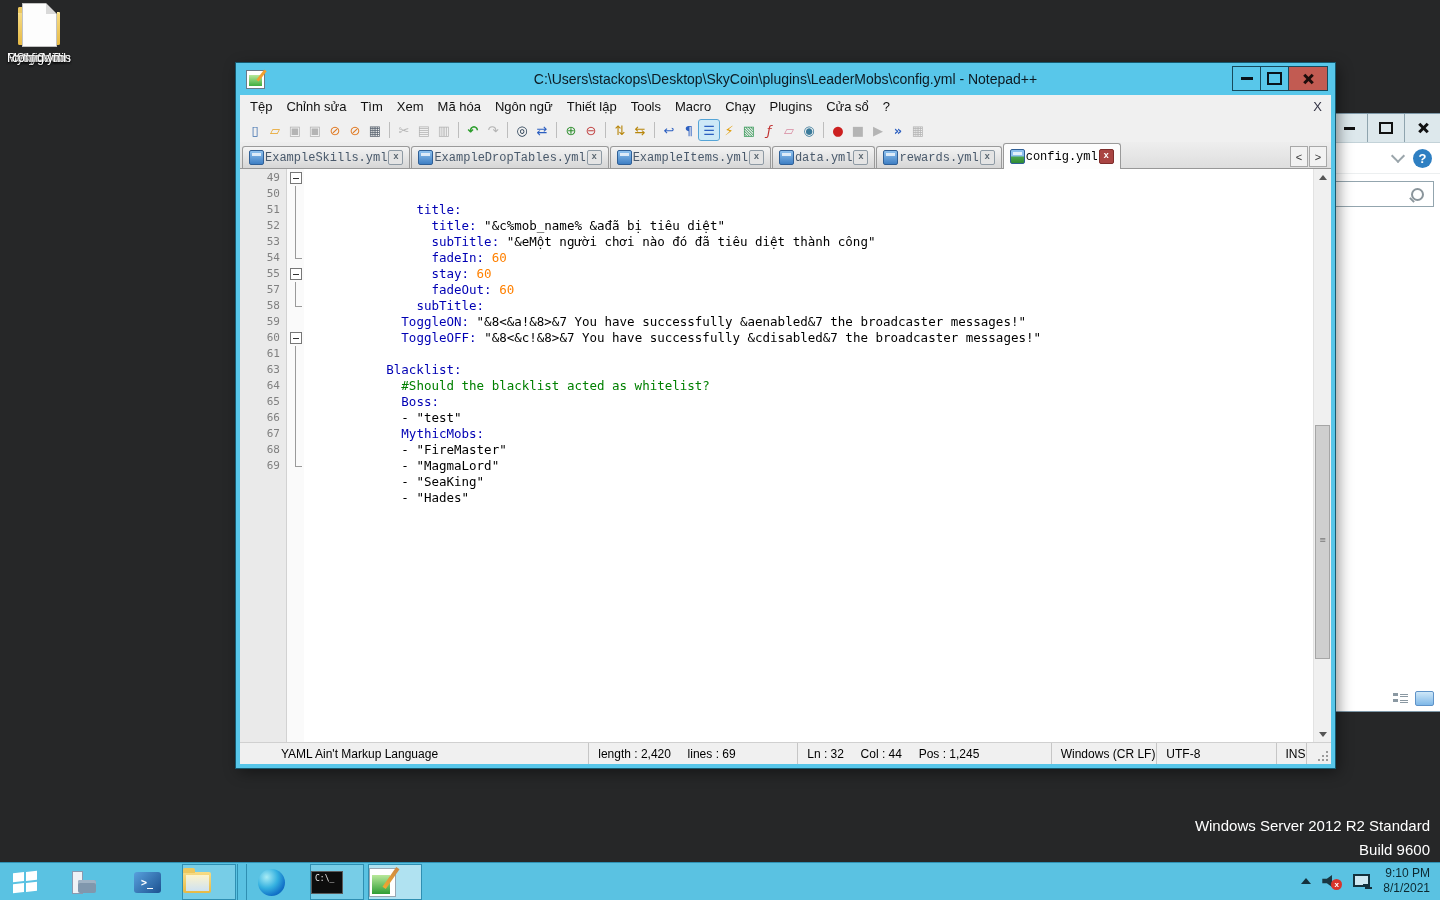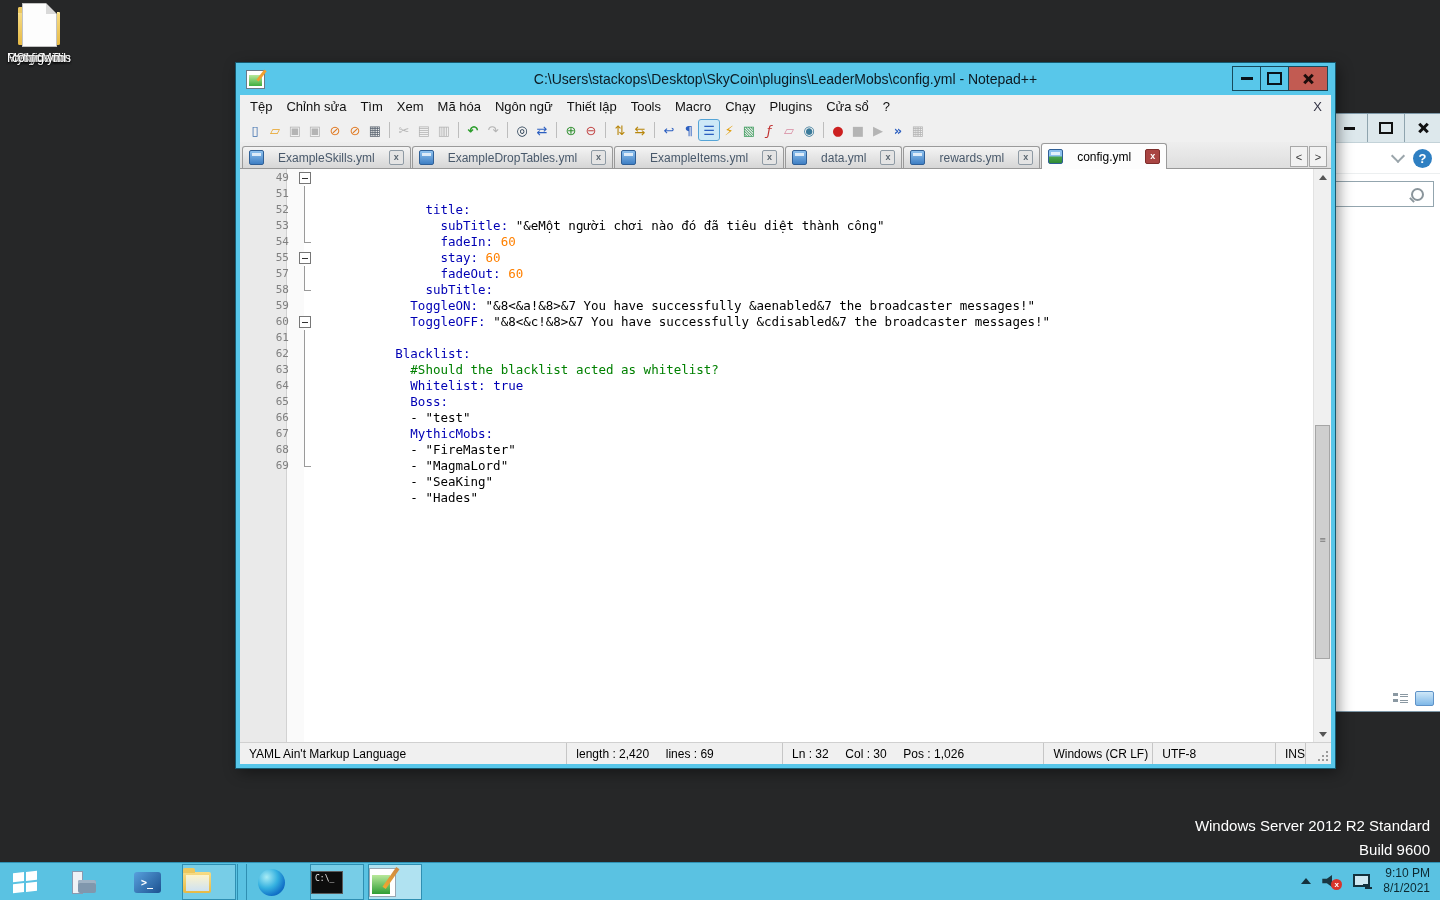--- a/index.html
+++ b/index.html
@@ -101,44 +101,44 @@
   .tbi{width:20px;height:20px;display:inline-flex;align-items:center;justify-content:center;
     font-size:13px;font-family:"DejaVu Sans",sans-serif;flex:0 0 auto;}
   .tbi.sep{width:9px;}
   .tbi.sep::before{content:"";width:1px;height:16px;background:#bdbdbd;}
   .tbi.dis{color:#b4b4b4 !important;}
   .tbi.act{background:#cde9f7;outline:1px solid #55a4d6;border-radius:2px;}
 
   .npp-tabbar{height:26px;background:linear-gradient(#eeeeee,#dedede);display:flex;
     align-items:flex-end;padding-left:2px;position:relative;flex:0 0 auto;
     border-bottom:1px solid #989898;}
-  .tab{height:21px;display:flex;align-items:center;gap:14px;padding:0 6px;margin-right:1px;
+  .tab{height:21px;display:flex;align-items:center;gap:1px;padding:0 6px;margin-right:1px;
     border:1px solid #9a9a9a;border-bottom:none;border-radius:3px 3px 0 0;
-    background:linear-gradient(#f4f4f4,#d6d6d6);font-size:12px;color:#49596b;flex:0 0 auto;}
+    background:linear-gradient(#f4f4f4,#d6d6d6);font-size:12px;color:#49596b;flex:0 0 auto;font-family:Liberation Mono, monospace;}
   .tab.active{background:#fdfdfd;color:#000;height:25px;margin-bottom:-1px;}
   .tabic{width:13px;height:13px;border:1px solid #2f5f96;border-radius:2px;
     background:linear-gradient(#8ec1ee,#3f7fc4);position:relative;}
   .tabic::after{content:"";position:absolute;left:2px;top:2px;right:2px;height:3px;background:rgba(255,255,255,.75);}
   .tab.active .tabic{background:linear-gradient(#8ec1ee 45%,#49a44c 55%,#2f8a34);}
   .tab-close{width:13px;height:13px;border:1px solid #8e9aa4;background:#e4e4e4;color:#5a6670;
     font-size:9px;font-weight:bold;display:flex;align-items:center;justify-content:center;
     border-radius:2px;line-height:1;}
   .tab.active .tab-close{background:#a94442;border-color:#7e2d2b;color:#fff;}
   .tab-scroll{position:absolute;right:4px;top:4px;display:flex;gap:1px;}
   .tsbtn{width:16px;height:19px;border:1px solid #a8a8a8;background:#f2f2f2;color:#333;
     font-size:11px;display:flex;align-items:center;justify-content:center;}
 
   
   .npp-editor{flex:1;background:#fff;position:relative;overflow:hidden;
     font-family:"DejaVu Sans Mono","Liberation Mono",monospace;}
   .gutter-bg{position:absolute;left:0;top:0;bottom:0;width:46px;background:#eaeaea;
     border-right:1px solid #d2d2d2;}
   .foldcol-bg{position:absolute;left:47px;top:0;bottom:0;width:17px;background:#fafafa;}
   .lines{position:absolute;left:0;top:1px;right:17px;}
-  .cl-row{display:flex;height:16px;margin-left:9px;}
+  .cl-row{display:flex;height:16px;}
   .cl-num{flex:0 0 40px;text-align:right;padding-right:7px;font-size:11px;color:#808080;line-height:16px;}
   .cl-fold{flex:0 0 24px;height:16px;position:relative;}
   .cl-fold.open::before{content:"";position:absolute;left:3px;top:2px;width:10px;height:10px;
     border:1px solid #777;background:#fff;}
   .cl-fold.open::after{content:"";position:absolute;left:6px;top:8px;width:6px;height:1px;background:#333;}
   .cl-fold.line::before{content:"";position:absolute;left:8px;top:0;bottom:0;width:1px;background:#9a9a9a;}
   .cl-fold.end::before{content:"";position:absolute;left:8px;top:0;width:1px;height:9px;background:#9a9a9a;}
   .cl-fold.end::after{content:"";position:absolute;left:8px;top:8px;width:7px;height:1px;background:#9a9a9a;}
   .code{white-space:pre;font-size:12.5px;line-height:16px;color:#000;}
   .code .key{color:#0000b4;font-weight:normal;}
@@ -159,21 +159,21 @@
     border-top:5px solid #555;}
   .vs-thumb{position:absolute;left:1px;right:1px;top:256px;height:232px;background:#cfcfcf;
     border:1px solid #a6a6a6;}
   .vs-thumb::after{content:"≡";position:absolute;left:0;right:0;top:50%;margin-top:-8px;
     text-align:center;color:#7a7a7a;font-size:10px;}
 
   
   .npp-status{height:21px;background:#f0f0f0;border-top:1px solid #d0d0d0;display:flex;
     align-items:stretch;font-size:12px;color:#000;flex:0 0 auto;}
   .st{display:flex;align-items:center;padding-left:9px;border-right:1px solid #c6c6c6;white-space:pre;}
-  .st1{width:318px;} .st2{width:206px;} .st3{width:252px;} .st4{width:99px;} .st5{width:113px;} .st6{flex:1;}
+  .st1{width:318px;margin-left:32px;} .st2{width:206px;} .st3{width:252px;} .st4{width:99px;} .st5{width:113px;} .st6{flex:1;}
   .st-grip{width:16px;border-right:none;position:relative;}
   .st-grip::after{content:"";position:absolute;right:3px;bottom:3px;width:2px;height:2px;background:#9a9a9a;
     box-shadow:-4px 0 #9a9a9a,0 -4px #9a9a9a,-4px -4px #9a9a9a,-8px 0 #9a9a9a,0 -8px #9a9a9a;}
 
   
   .taskbar{position:absolute;left:0;top:862px;width:1440px;height:38px;background:#5ac2e2;
     border-top:1px solid #2f91b4;z-index:5;display:flex;align-items:center;}
   .tb-start{width:50px;height:100%;display:flex;align-items:center;justify-content:center;}
   .flag{display:grid;grid-template-columns:11px 11px;grid-template-rows:9px 9px;gap:2px;
     transform:skewY(-6deg);}
@@ -548,20 +548,27 @@
     <div class="lines">
 
         <div class="cl-row">
           <div class="cl-num">49</div>
           <div class="cl-fold open"></div>
           <div class="code">
             
           <span class=" pln">    </span><span class=" key">title:</span></div>
         </div>
 
+        <div class="cl-row">
+          <div class="cl-num">50</div>
+          <div class="cl-fold line"></div>
+          <div class="code">
+            
+          <span class=" pln">      </span><span class=" key">title:</span><span class=" pln"> </span><span class=" str">"&amp;c%mob_name% &amp;ađã bị tiêu diệt"</span></div>
+        </div>
 
         <div class="cl-row">
           <div class="cl-num">51</div>
           <div class="cl-fold line"></div>
           <div class="code">
             
           <span class=" pln">      </span><span class=" key">subTitle:</span><span class=" pln"> </span><span class=" str">"&amp;eMột người chơi nào đó đã tiêu diệt thành công"</span></div>
         </div>
 
         <div class="cl-row">
@@ -630,27 +637,20 @@
         </div>
 
         <div class="cl-row">
           <div class="cl-num">61</div>
           <div class="cl-fold line"></div>
           <div class="code">
             
           <span class=" pln">  </span><span class=" cmt">#Should the blacklist acted as whitelist?</span></div>
         </div>
 
-        <div class="cl-row">
-          <div class="cl-num">62</div>
-          <div class="cl-fold line"></div>
-          <div class="code">
-            
-          <span class=" pln">  </span><span class=" key">Whitelist:</span><span class=" pln"> </span><span class=" bool">true</span></div>
-        </div>
 
         <div class="cl-row">
           <div class="cl-num">63</div>
           <div class="cl-fold line"></div>
           <div class="code">
             
           <span class=" pln">  </span><span class=" key">Boss:</span></div>
         </div>
 
         <div class="cl-row">
@@ -708,21 +708,21 @@
       <div class="vs-thumb"></div>
       <div class="vs-down">
           <div class="tri-down"></div>
         </div>
     </div>
   </div>
 
   <div class="npp-status">
     <div class="st st1">YAML Ain't Markup Language</div>
     <div class="st st2">length : 2,420     lines : 69</div>
-    <div class="st st3">Ln : 32     Col : 30     Pos : 1,026</div>
+    <div class="st st3">Ln : 32     Col : 44     Pos : 1,245</div>
     <div class="st st4">Windows (CR LF)</div>
     <div class="st st5">UTF-8</div>
     <div class="st st6">INS</div>
     <div class="st st-grip"></div>
   </div>
 </div>
 
 <div class="taskbar">
   <div class="tb-start">
     <div class="flag">

